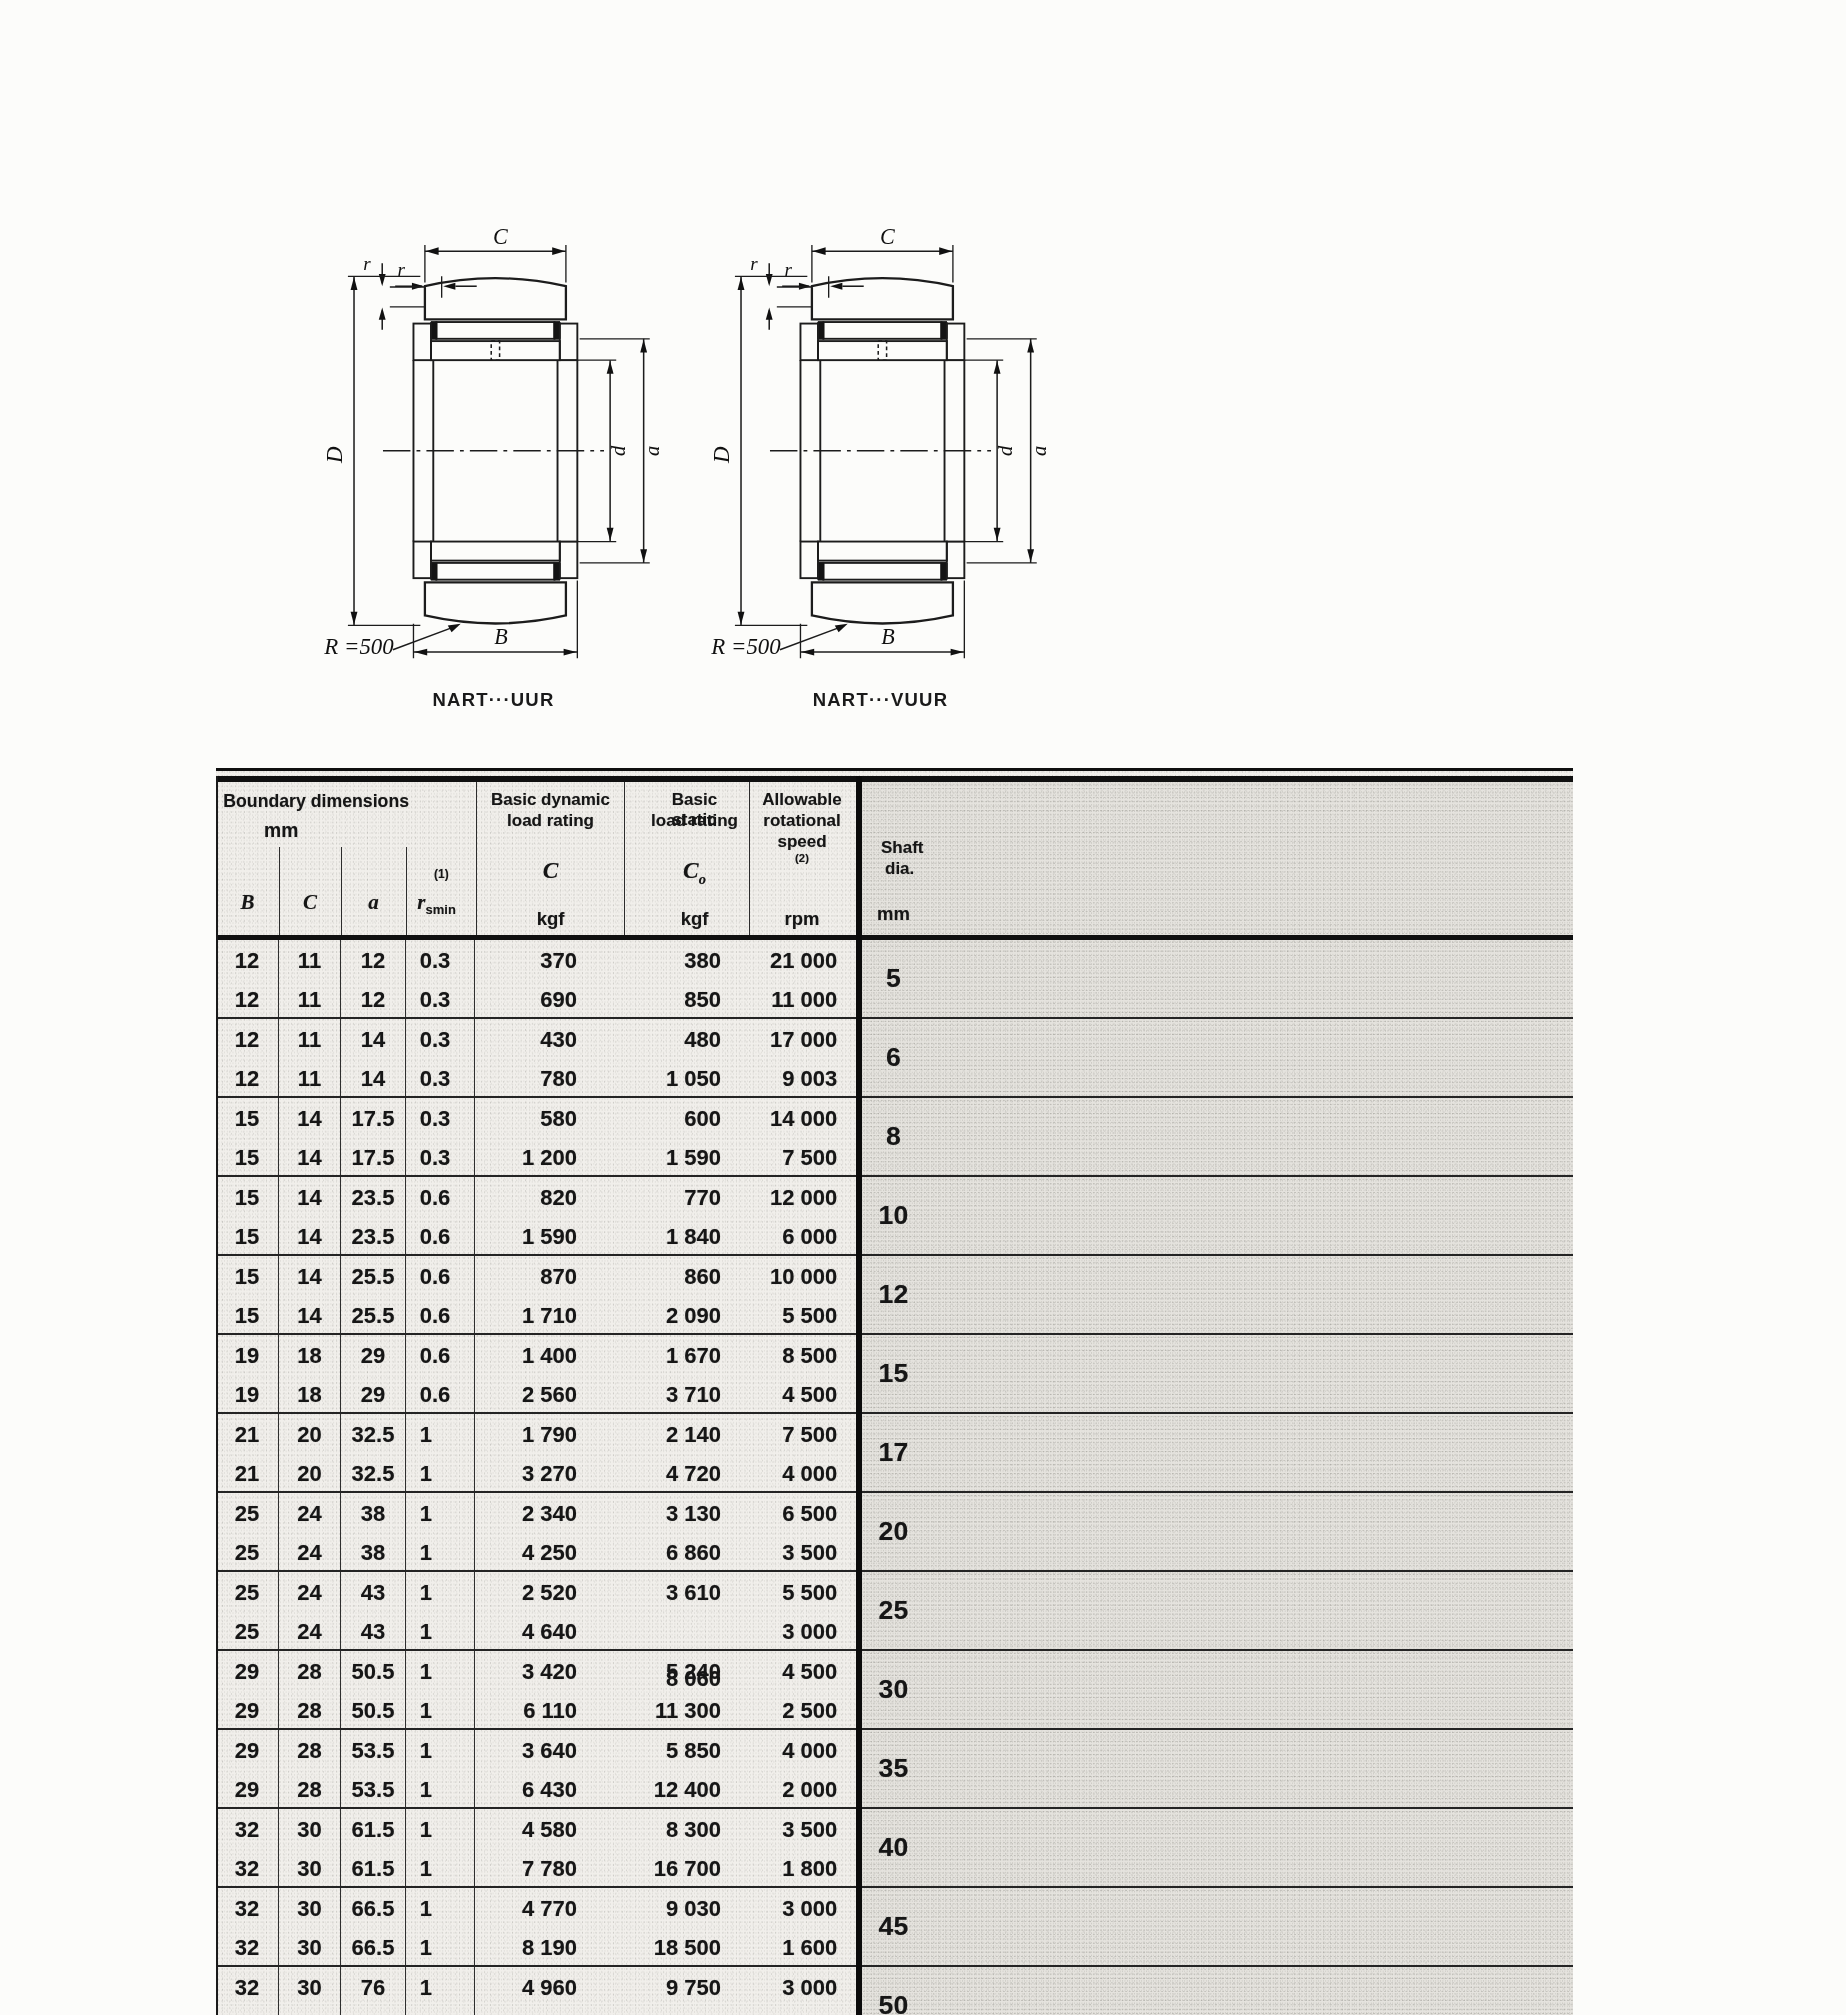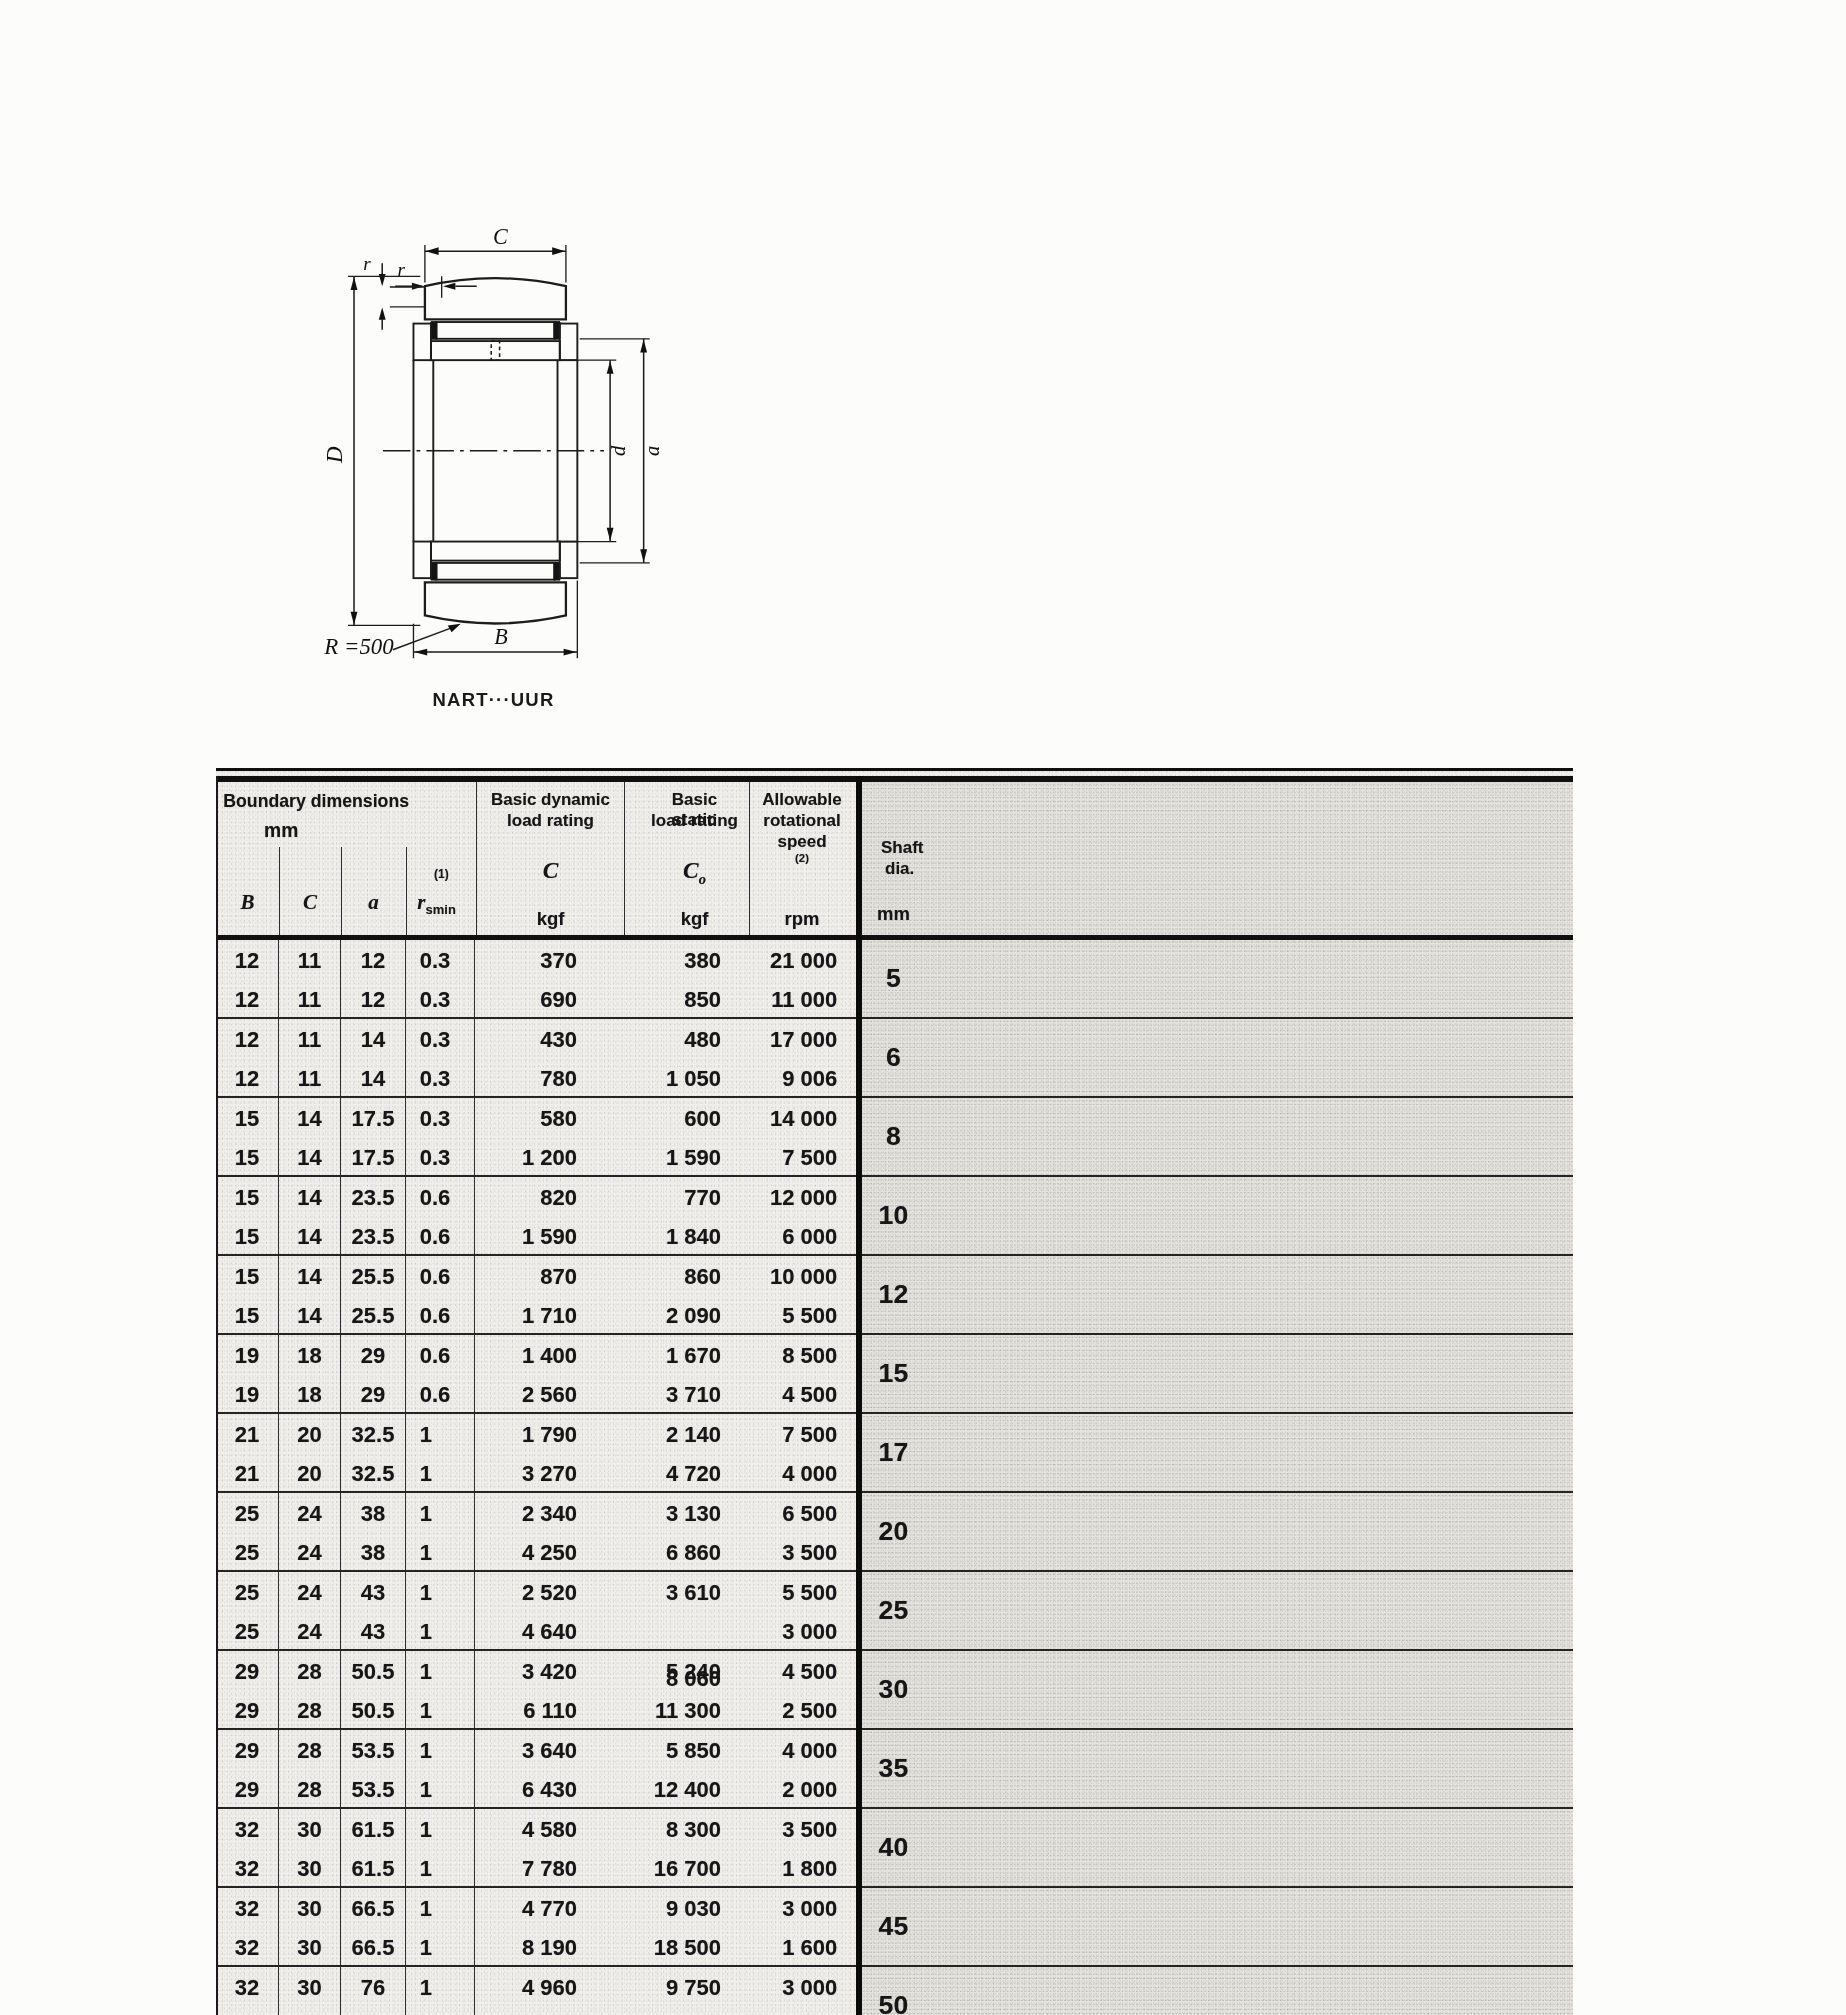--- a/index.html
+++ b/index.html
@@ -195,20 +195,26 @@
   </defs>
 </svg>
 
 <div class="diagram-row">
   <div class="diagram">
     <svg viewBox="0 0 900 1180">
         <use href="#bearing"></use>
       </svg>
     <div class="diagram-label">NART···UUR</div>
   </div>
+  <div class="diagram">
+    <svg viewBox="0 0 900 1180">
+        <use href="#bearing"></use>
+      </svg>
+    <div class="diagram-label">NART···VUUR</div>
+  </div>
 </div>
 
 <div class="spec-table">
   <div class="grey-zone"></div>
 
   <div class="tline t-top1"></div>
   <div class="tline t-top2"></div>
   <div class="tline t-hsep"></div>
 
   <div class="tline t-left"></div>
@@ -306,21 +312,21 @@
         <div class="tcell al-r" style="width: 149px; padding-right: 47px;">
           <span>430</span>
           <span>780</span>
         </div>
         <div class="tcell al-r" style="width: 125px; padding-right: 28px;">
           <span>480</span>
           <span>1 050</span>
         </div>
         <div class="tcell al-r" style="width: 106px; padding-right: 17.7px;">
           <span>17 000</span>
-          <span>9 006</span>
+          <span>9 003</span>
         </div>
         <div class="tcell" style="width: 6.4px;"></div>
         <div class="tcell shaft-cell">
           <span>6</span>
         </div>
       </div>
       <div class="tgroup">
         <div class="tcell al-c vb" style="width: 63px;">
           <span>15</span>
           <span>15</span>

